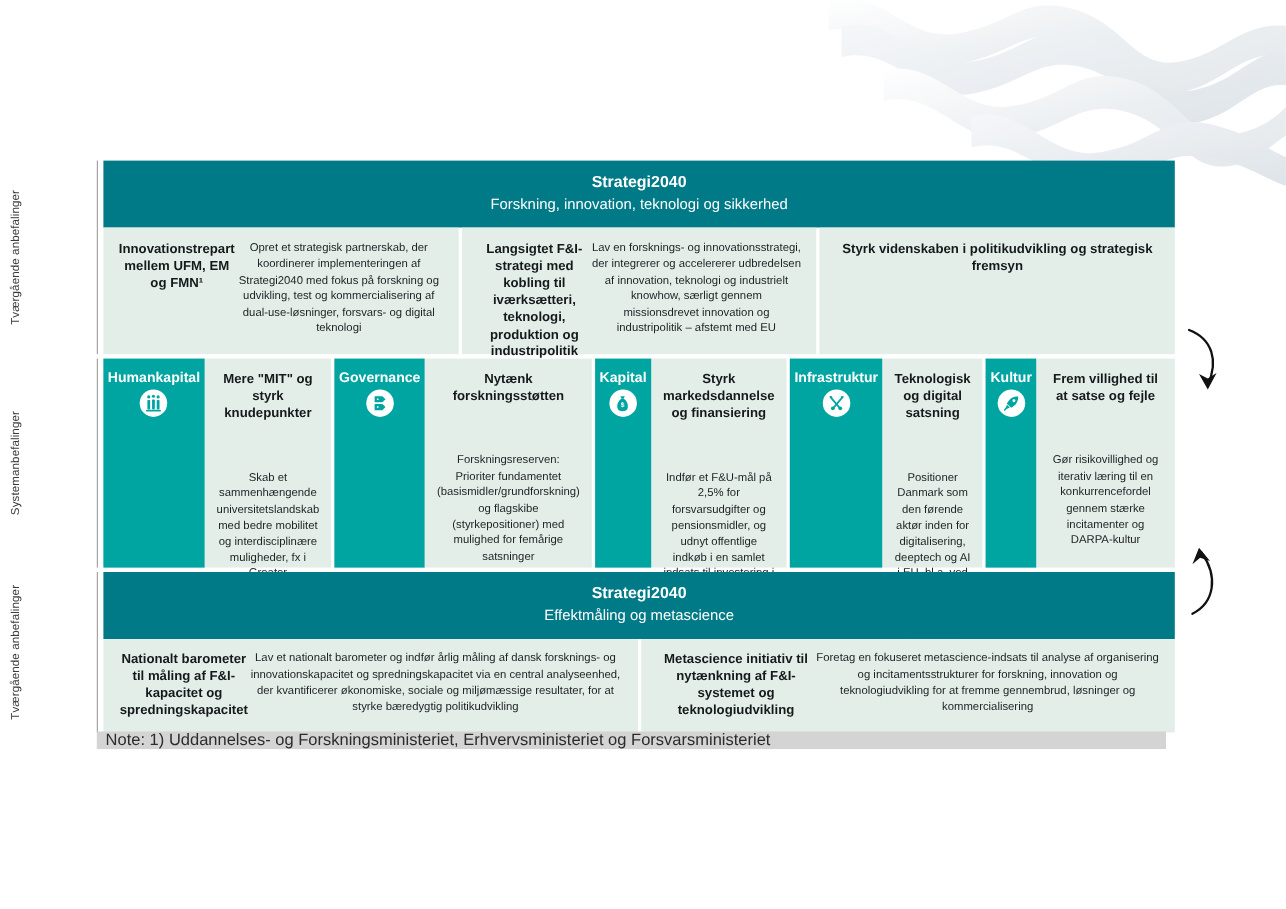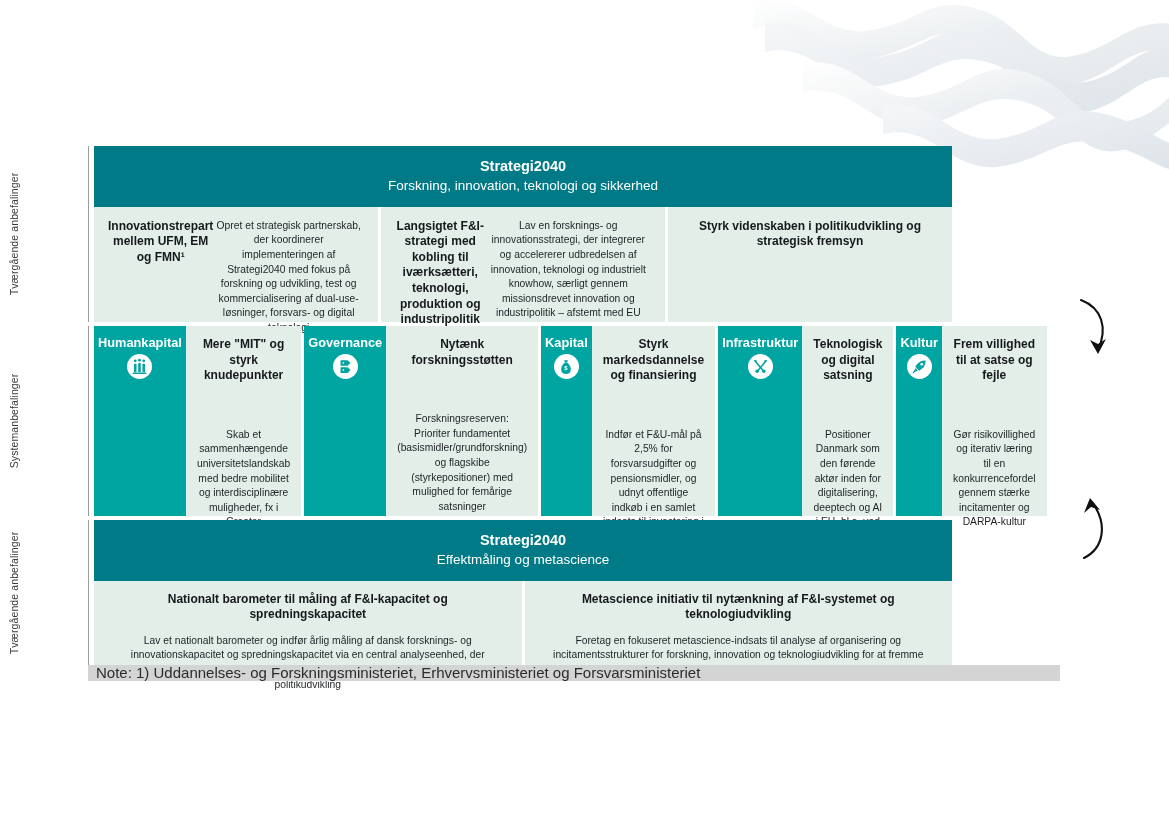--- a/index.html
+++ b/index.html
@@ -48,21 +48,21 @@
     background: #9c9c9c;
   }
   #side-top    { top: 146px; height: 176px; }
   #side-mid    { top: 326px; height: 190px; }
   #side-bottom { top: 520px; height: 146px; }
 
   
   .block {
     position: absolute;
     left: 94px;
-    width: 858px;
+    width: 974px;
   }
   .band-header {
     background: #007A86;
     color: #ffffff;
     text-align: center;
     padding: 11px 0 12px;
   }
   .band-header .band-title {
     font-size: 14.5px;
     font-weight: bold;
@@ -141,21 +141,21 @@
   .pillar-body {
     flex: 1;
     padding: 11px 11px 14px;
     text-align: center;
   }
   .pillar-body .card-title { margin-bottom: 10px; }
 
   
   #block-bottom { top: 520px; }
   #block-bottom .card-row { height: 85px; }
-  #block-bottom .card { display: flex; flex-direction: column; padding-top: 11px; }
+  #block-bottom .card { display: flex; flex-direction: row; padding-top: 11px; }
   #block-bottom .card-body { margin-top: auto; margin-bottom: auto; }
 
   
   #footnote {
     position: absolute;
     left: 88px;
     top: 665px;
     width: 972px;
     height: 16px;
     background: #d4d4d4;

